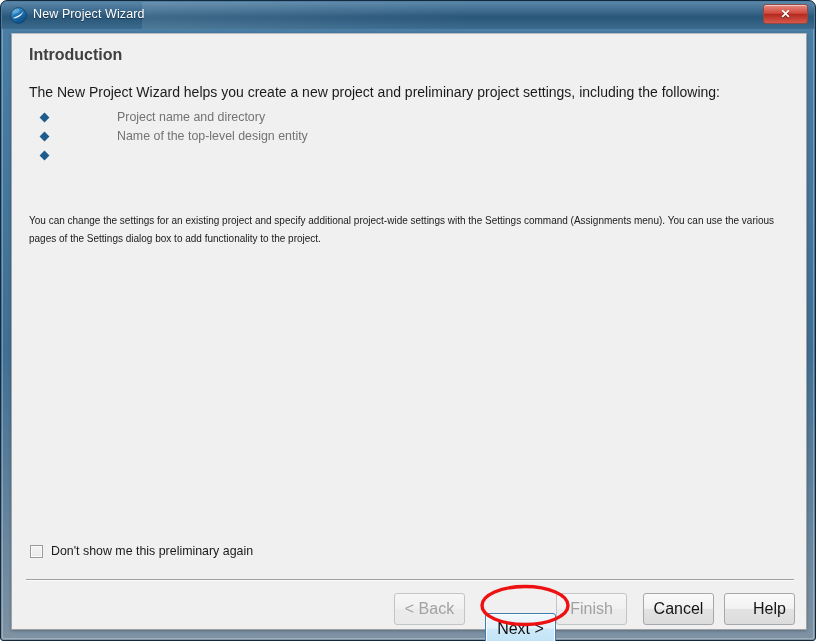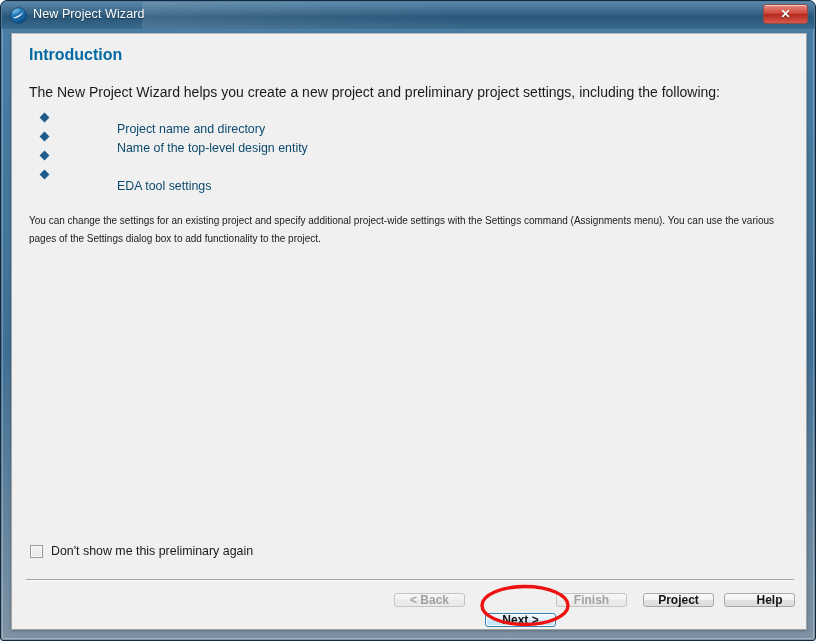--- a/index.html
+++ b/index.html
@@ -106,21 +106,21 @@
     border: 1px solid #9fa3a6;
     border-top-color: #b8bcbf;
     box-shadow: 0 1px 3px rgba(0,0,0,0.25);
   }
 
   .heading {
     position: absolute;
     left: 17px; top: 12px;
     font-size: 16px;
     font-weight: bold;
-    color: #0369a1;
+    color: #404040;
   }
 
   .intro-para {
     position: absolute;
     left: 17px; top: 50px;
     width: 760px;
     font-size: 14px;
     color: #1a1a1a;
     line-height: 16px;
   }
@@ -139,23 +139,22 @@
     position: absolute;
     left: 12px; top: 6px;
     width: 7px; height: 7px;
     background: #1f5c8b;
     transform: rotate(45deg);
   }
   .bullet-text {
     position: absolute;
     left: 88px; top: 0;
     font-size: 12.4px;
-    color: #0c4a6e;
+    color: #737373;
     white-space: nowrap;
-    margin-top: 12px;
   }
 
   .body-para {
     position: absolute;
     left: 17px; top: 178px;
     width: 752px;
     font-size: 10px;
     color: #1a1a1a;
     line-height: 18px;
   }
@@ -196,33 +195,32 @@
   .button-row {
     position: absolute;
     left: 0; top: 559px;
     width: 796px;
     height: 34px;
   }
   .btn {
     position: absolute;
     top: 0;
     width: 71px;
-    height: 14px;
+    height: 32px;
     box-sizing: border-box;
     border: 1px solid #a6a8ab;
     border-radius: 3px;
     background: linear-gradient(to bottom, #fafafa 0%, #f2f2f2 48%, #e3e3e3 50%, #dcdcdc 100%);
-    font-size: 12px;
+    font-size: 16px;
     color: #151515;
     display: flex;
     align-items: center;
     justify-content: center;
     cursor: default;
     white-space: nowrap;
-    font-weight: bold;
   }
   .btn.disabled {
     color: #a2a2a2;
     border-color: #c3c4c6;
     background: linear-gradient(to bottom, #f6f6f6 0%, #f1f1f1 48%, #ebebeb 50%, #e9e9e9 100%);
   }
   .btn.focused {
     border: 1px solid #3c7fb1;
     background: linear-gradient(to bottom, #f0f8fd 0%, #e2f1fb 48%, #cde9f9 50%, #bfe3f7 100%);
     box-shadow: inset 0 0 0 1px #ffffff;
@@ -285,40 +283,36 @@
         <span class="bullet-mark"></span>
         <span class="bullet-text">Project name and directory</span>
       </div>
       <div class="bullet-row">
         <span class="bullet-mark"></span>
         <span class="bullet-text">Name of the top-level design entity</span>
       </div>
       <div class="bullet-row">
         <span class="bullet-mark"></span>
       </div>
-      <div class="bullet-row">
-        <span class="bullet-mark"></span>
-        <span class="bullet-text">EDA tool settings</span>
-      </div>
     </div>
 
     <div class="body-para">You can change the settings for an existing project and specify additional project-wide settings with the Settings command (Assignments menu). You can use the various pages of the Settings dialog box to add functionality to the project.</div>
 
     <div class="checkbox-row">
       <span class="checkbox-box"></span>
       <span class="checkbox-label">Don't show me this preliminary again</span>
     </div>
 
     <div class="separator"></div>
 
     <div class="button-row">
       <div class="btn disabled" id="btn-back">&lt; Back</div>
       <div class="btn focused" id="btn-next">Next &gt;</div>
       <div class="btn disabled" id="btn-finish">Finish</div>
-      <div class="btn" id="btn-cancel">Project</div>
+      <div class="btn" id="btn-cancel">Cancel</div>
       <div class="btn" id="btn-help">Help</div>
     </div>
 
     <div class="annotation-ellipse">
       <svg width="94" height="45" viewBox="0 0 94 45">
         <ellipse cx="47" cy="22.5" rx="43" ry="19" fill="none" stroke="#ee1111" stroke-width="3.4"></ellipse>
       </svg>
     </div>
 
   </div>

